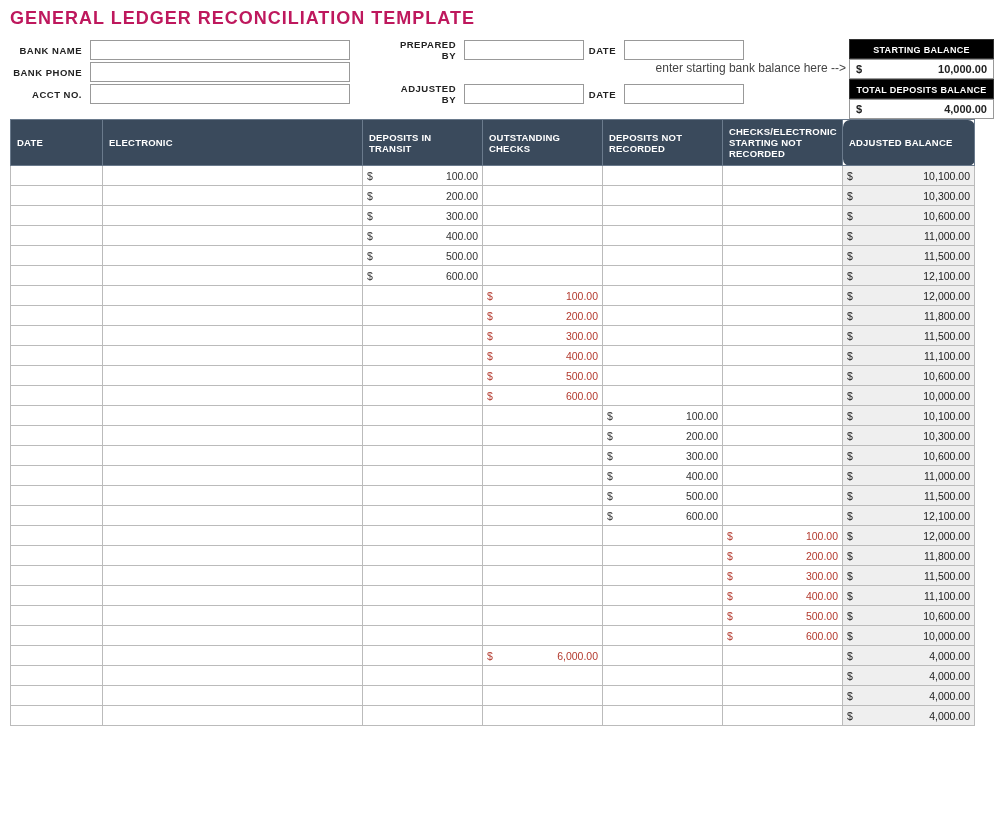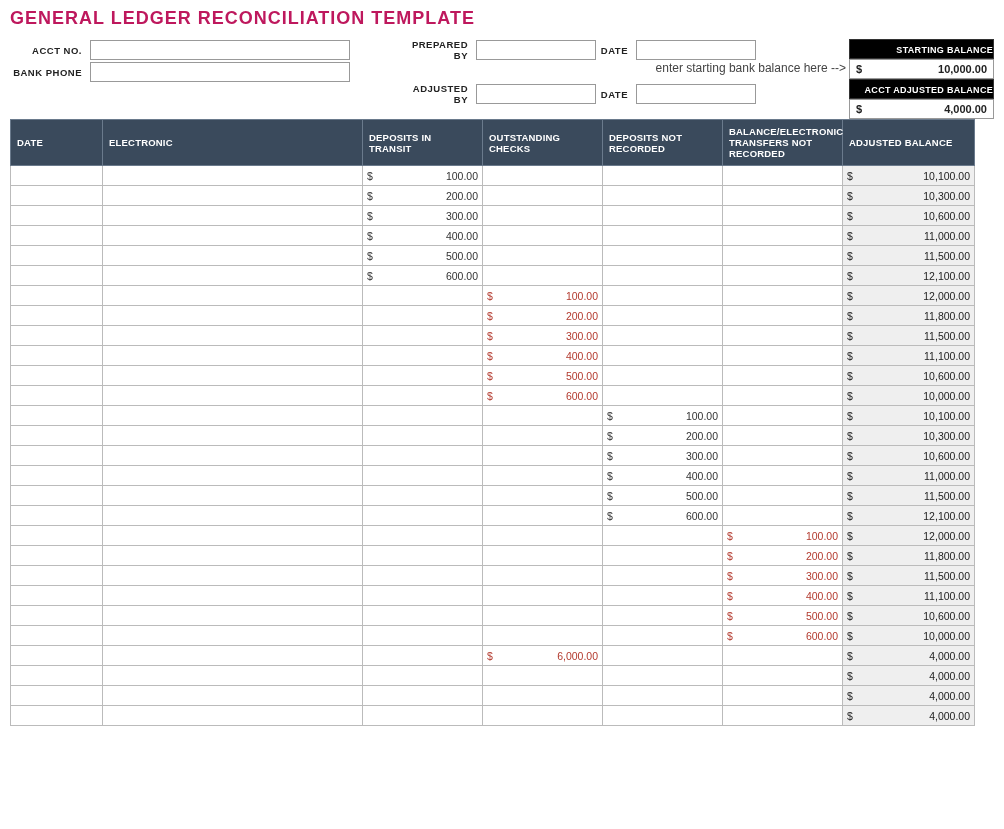--- a/index.html
+++ b/index.html
@@ -47,32 +47,32 @@
   .info-input {
     border: 1px solid #999;
     height: 20px;
     background: #fff;
   }
   .w-wide { width: 260px; }
   .w-med { width: 120px; }
   .w-date { width: 120px; }
 
   .block1 { width: 370px; }
-  .block2 { margin-left: 16px; }
+  .block2 { margin-left: 4px; }
 
   .balance-box {
     position: absolute;
     right: 0;
     top: 0;
     width: 145px;
   }
   .bal-header {
     background: #000;
     color: #fff;
-    text-align: right;
+    text-align: center;
     font-size: 9px;
     font-weight: bold;
     height: 20px;
     line-height: 20px;
     letter-spacing: 0.3px;
     border: 1px solid #333;
   }
   .bal-value {
     border: 1px solid #999;
     height: 20px;
@@ -115,45 +115,49 @@
     border: 1px solid #bbb;
     height: 20px;
     padding: 0 4px;
     font-size: 10.5px;
     vertical-align: middle;
   }
   .col-date { width: 92px; }
   .col-desc { width: 260px; }
   .col-amt { width: 120px; }
   .col-adj { width: 132px; background: #f4f4f4; }
-  th.col-adj { background: #3a4a5c; }
+  th.col-adj { background: #3a4a5c; border-radius: 7px; }
 
   .amt-cell {
     display: flex;
     justify-content: space-between;
     align-items: center;
     height: 100%;
   }
   .adj { background: #efefef; }
   .red { color: #b33a2e; }
   td.adj .amt-cell span { color: #222; }
 </style>
 </head>
 <body>
 
 <div class="title">GENERAL LEDGER RECONCILIATION TEMPLATE</div>
 
 <div class="header-section">
   <div class="info-block block1">
     <div class="info-row">
-      <div class="info-label">ACCT NO.</div>
+      <div class="info-label">BANK NAME</div>
       <input class="info-input w-wide" style="">
     </div>
     <div class="info-row">
       <div class="info-label">BANK PHONE</div>
+      <input class="info-input w-wide" style="">
+    </div>
+    <div class="info-row">
+      <div class="info-label">ACCT NO.</div>
       <input class="info-input w-wide" style="">
     </div>
   </div>
 
   <div class="info-block block2">
     <div class="info-row">
       <div class="info-label">PREPARED BY</div>
       <input class="info-input w-med" style="">
       <div class="info-label" style="width:40px;">DATE</div>
       <input class="info-input w-date" style="">
@@ -168,37 +172,37 @@
   </div>
 
   <div class="hint">enter starting bank balance here --&gt;</div>
 
   <div class="balance-box">
     <div class="bal-header">STARTING BALANCE</div>
     <div class="bal-value">
       <span>$</span>
       <span>10,000.00</span>
     </div>
-    <div class="bal-header">ACCT ADJUSTED BALANCE</div>
+    <div class="bal-header">TOTAL DEPOSITS BALANCE</div>
     <div class="bal-value">
       <span>$</span>
       <span>4,000.00</span>
     </div>
   </div>
 </div>
 
 <table class="ledger">
   <thead>
     <tr>
       <th class="col-date">DATE</th>
       <th class="col-desc">ELECTRONIC</th>
       <th class="col-amt">DEPOSITS IN TRANSIT</th>
       <th class="col-amt">OUTSTANDING CHECKS</th>
       <th class="col-amt">DEPOSITS NOT RECORDED</th>
-      <th class="col-amt">BALANCE/ELECTRONIC TRANSFERS NOT RECORDED</th>
+      <th class="col-amt">CHECKS/ELECTRONIC STARTING NOT RECORDED</th>
       <th class="col-adj">ADJUSTED BALANCE</th>
     </tr>
   </thead>
   <tbody id="ledger-body">
   <tr>
         <td></td>
         <td></td>
         <td>
           <div class="amt-cell">
             <span>$</span>

